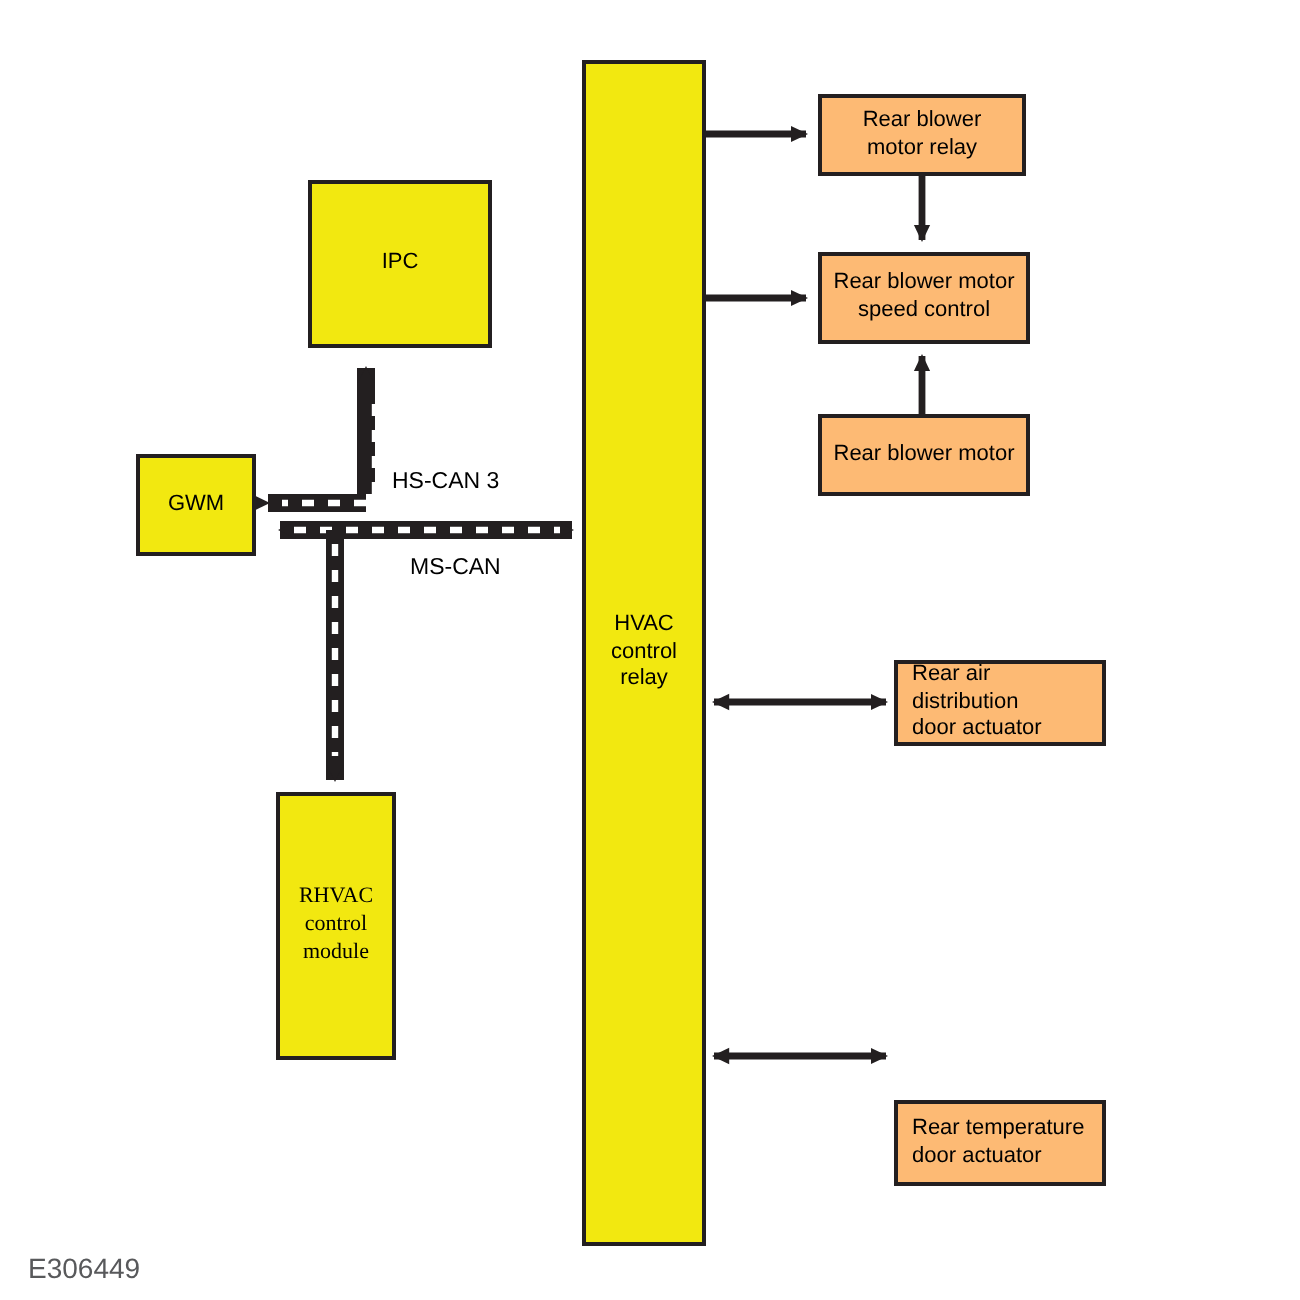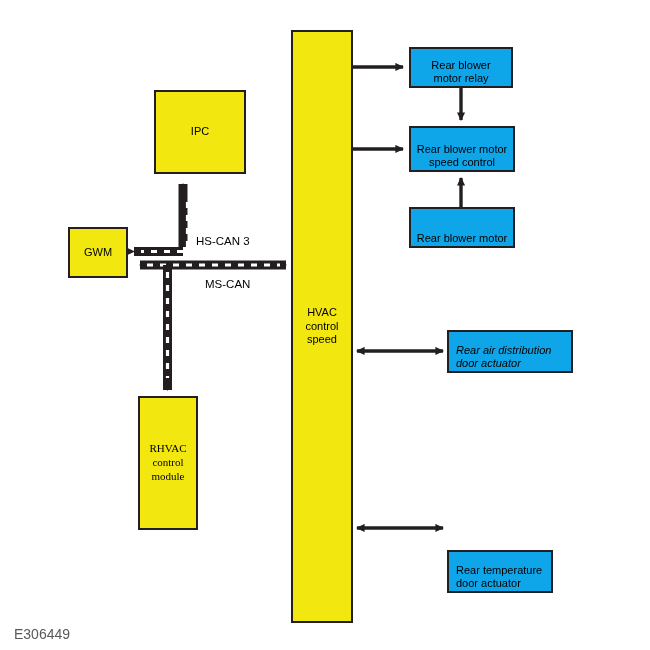--- a/index.html
+++ b/index.html
@@ -25,21 +25,21 @@
     align-items: center;
     justify-content: center;
     text-align: center;
     font-size: 11px;
     line-height: 1.25;
     color: #000000;
     white-space: pre-line;
     z-index: 3;
   }
   .node.yellow { background: #f2e810; }
-  .node.blue   { background: #0ea5e9; align-items: flex-end; }
+  .node.blue   { background: #fdba74; }
   .node.left-text {
     justify-content: flex-start;
     text-align: left;
     padding-left: 7px;
   }
   .node-label {
     display: block;
     white-space: pre-line;
   }
   .bus-label {
@@ -118,38 +118,38 @@
 
   <div class="node yellow" style="left:138px; top:396px; width:60px; height:134px;font-family:Liberation Serif, serif;">
     <span class="node-label">RHVAC
 control
 module</span>
   </div>
 
   <div class="node yellow" style="left:291px; top:30px; width:62px; height:593px;">
     <span class="node-label">HVAC
 control
-speed</span>
+relay</span>
   </div>
 
   <div class="node blue" style="left:409px; top:47px; width:104px; height:41px;">
     <span class="node-label">Rear blower
 motor relay</span>
   </div>
 
   <div class="node blue" style="left:409px; top:126px; width:106px; height:46px;">
     <span class="node-label">Rear blower motor
 speed control</span>
   </div>
 
   <div class="node blue" style="left:409px; top:207px; width:106px; height:41px;">
     <span class="node-label">Rear blower motor</span>
   </div>
 
-  <div class="node blue left-text" style="left:447px; top:330px; width:126px; height:43px;font-style:italic;">
+  <div class="node blue left-text" style="left:447px; top:330px; width:106px; height:43px;">
     <span class="node-label">Rear air distribution
 door actuator</span>
   </div>
 
   <div class="node blue left-text" style="left:447px; top:507px; width:106px; height:43px;margin-top:43px;">
     <span class="node-label">Rear temperature
 door actuator</span>
   </div>
 
   <div class="bus-label" style="left:196px; top:195px;margin-top:40px;">HS-CAN 3</div>

